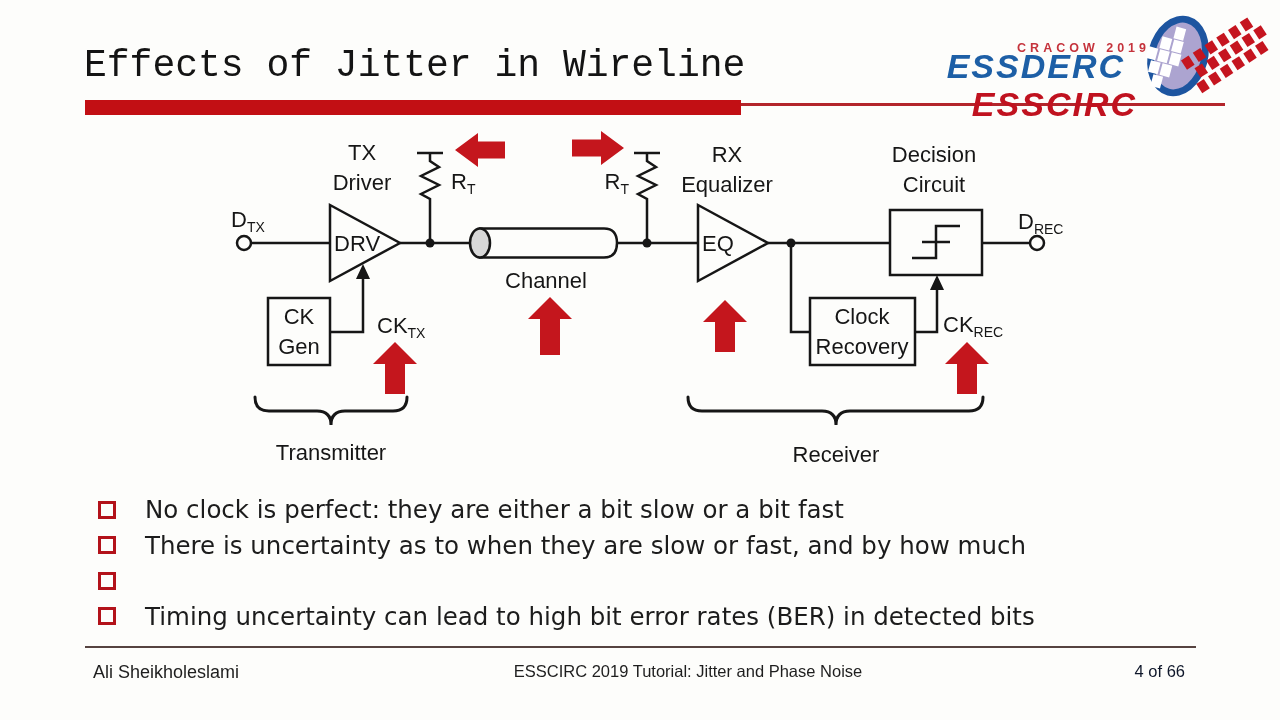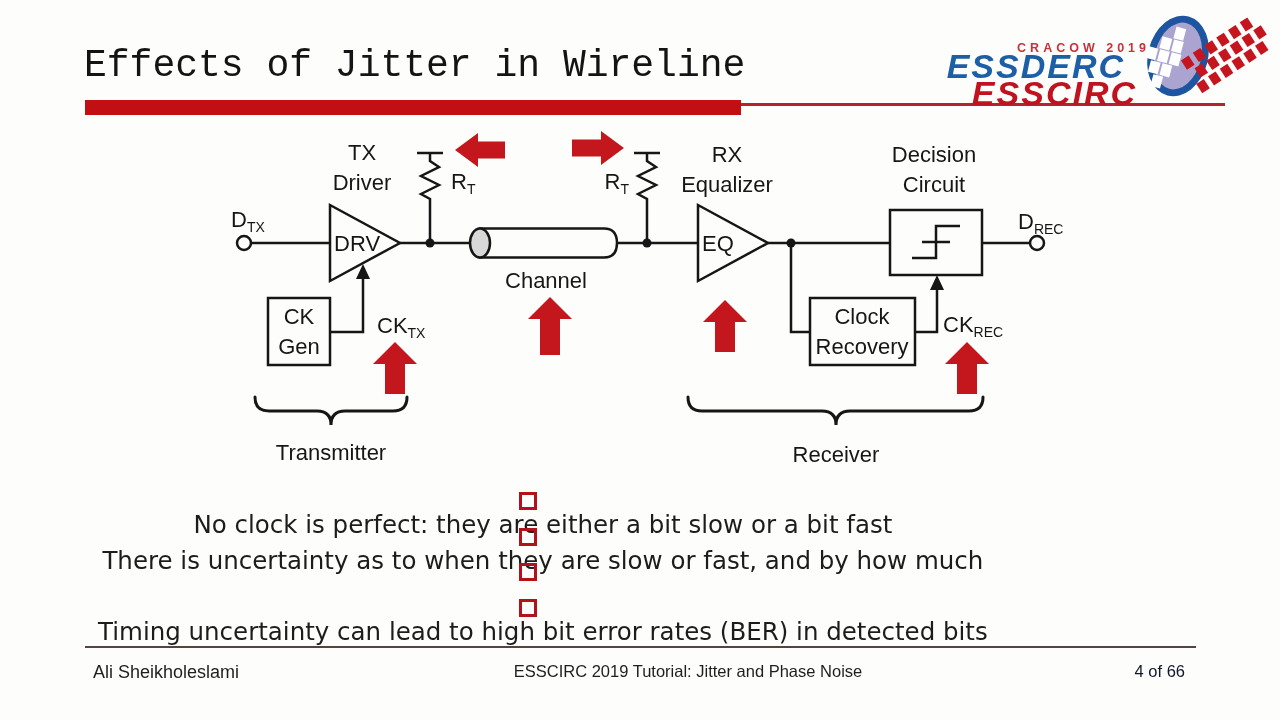--- a/index.html
+++ b/index.html
@@ -8,41 +8,41 @@
   .title{position:absolute;left:84px;top:44px;margin:0;font-family:Liberation Mono, monospace;
          font-size:38px;font-weight:400;color:#141414;letter-spacing:0px;white-space:nowrap;}
   .title-bar{position:absolute;left:85px;top:100px;width:656px;height:15px;background:#c20f14;}
   .title-thinline{position:absolute;left:741px;top:103px;width:484px;height:3px;background:#b3252b;}
 
   
   .logo-cracow{position:absolute;top:41px;right:130px;font-size:12.5px;font-weight:bold;
                letter-spacing:4px;color:#c5333c;white-space:nowrap;}
   .logo-essderc{position:absolute;top:49px;right:155px;font-size:34px;font-weight:bold;font-style:italic;
                 letter-spacing:2px;color:#1d5fa6;line-height:1;white-space:nowrap;}
-  .logo-esscirc{position:absolute;top:76px;right:143px;font-size:34px;font-weight:bold;font-style:italic;
+  .logo-esscirc{position:absolute;top:87px;right:143px;font-size:34px;font-weight:bold;font-style:italic;
                 letter-spacing:2px;color:#c0121f;line-height:1;white-space:nowrap;}
   .logo-wafer{position:absolute;left:1130px;top:0px;}
 
   
   .diagram{position:absolute;left:0;top:120px;}
   .diagram path.wire,.diagram line,.diagram polygon.block,.diagram rect.block{
       stroke:#161616;stroke-width:2.5;fill:none;}
   .diagram text{fill:#161616;stroke:none;font-family:"Liberation Sans",sans-serif;font-size:22px;}
   .diagram .sub{font-size:14px;}
   .arrow{fill:#c4161d;stroke:none;}
   .dot{fill:#161616;stroke:none;}
   .term{fill:#fdfdfb;stroke:#161616;stroke-width:2.5;}
   .ahead{fill:#161616;stroke:none;}
   .brace{stroke:#161616;stroke-width:3;fill:none;stroke-linecap:round;}
   .cyl-body{fill:#fdfdfb;stroke:#161616;stroke-width:2.5;}
   .cyl-cap{fill:#d8d8d8;stroke:#161616;stroke-width:2.5;}
 
   
   .bullets{position:absolute;left:98px;top:492px;}
-  .bullet-row{display:flex;align-items:center;height:35.5px;flex-direction:column;}
+  .bullet-row{display:flex;align-items:center;height:35.5px;}
   .bullet-sq{width:12px;height:12px;border:3px solid #b3121a;margin-right:29px;flex:0 0 auto;}
   .bullet-text{font-family:"DejaVu Sans",sans-serif;font-size:24.5px;color:#1c1c1c;white-space:nowrap;}
 
   
   .footer-line{position:absolute;left:85px;top:646px;width:1111px;height:2px;background:#564340;}
   .footer-left{position:absolute;left:93px;top:662px;font-size:18px;color:#1e1e1e;}
   .footer-center{position:absolute;left:0;top:662px;width:1280px;text-align:center;font-size:16.5px;color:#1e1e1e;padding-left:48px;}
   .footer-right{position:absolute;right:95px;top:662px;font-size:16.5px;color:#0f172a;}
 </style>
 </head>

